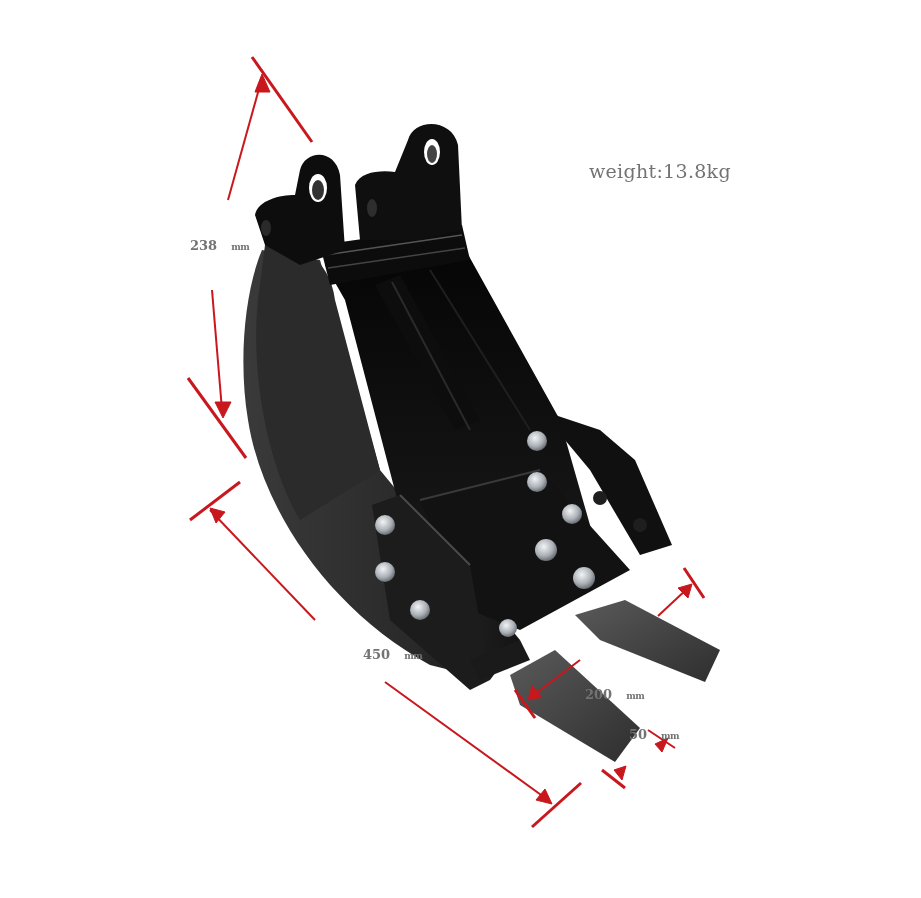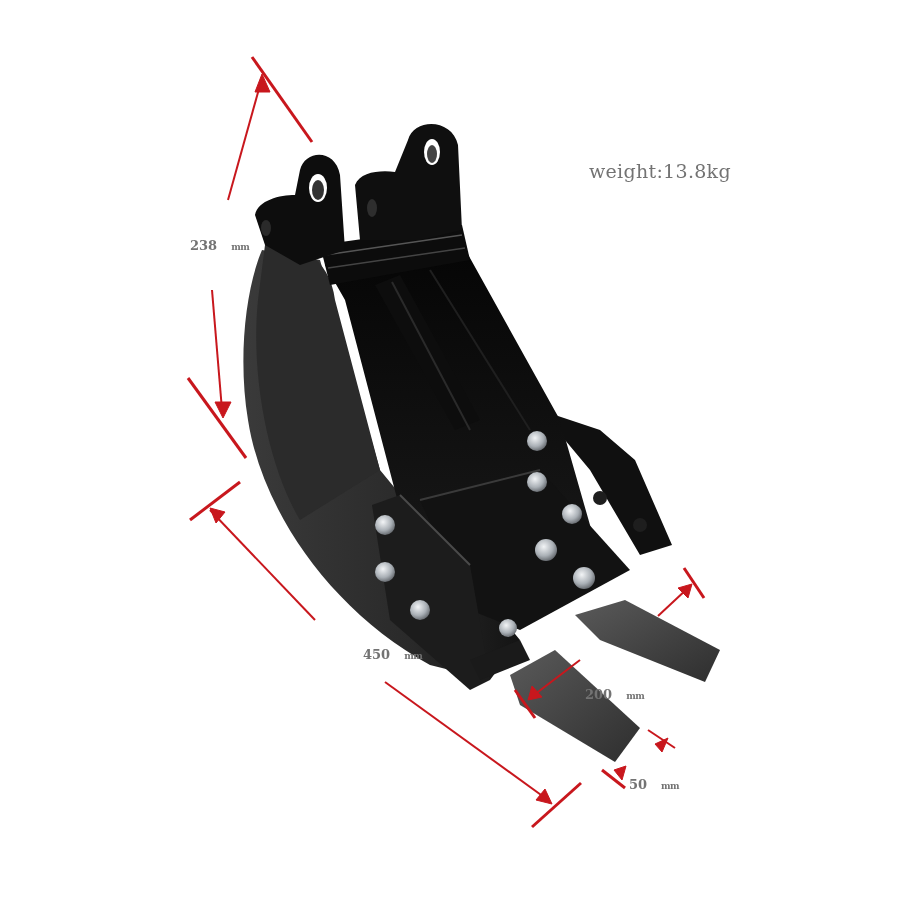--- a/index.html
+++ b/index.html
@@ -11,21 +11,21 @@
       font-family: "DejaVu Serif", "Liberation Serif", serif;
       white-space: nowrap;
       line-height: 1;
     }
     .weight { left: 589px; top: 162px; font-size: 19px; letter-spacing: 0.3px; }
     .dim { font-size: 13px; font-weight: bold; }
     .dim .unit { font-size: 9px; letter-spacing: -0.5px; padding-left: 14px; }
     .d345 { left: 190px; top: 239px; }
     .d450 { left: 323px; top: 648px; margin-left: 40px; }
     .d200 { left: 585px; top: 688px; }
-    .d50  { left: 629px; top: 778px; }
+    .d50  { left: 629px; top: 728px; }
   </style>
 </head>
 <body>
 
 <div id="stage">
   <svg width="921" height="898" viewBox="0 0 921 898" xmlns="http://www.w3.org/2000/svg">
     <defs>
       <linearGradient id="sideGrad" x1="0" y1="0" x2="1" y2="0">
         <stop offset="0" stop-color="#3a3a3a"></stop>
         <stop offset="0.6" stop-color="#2a2a2a"></stop>

